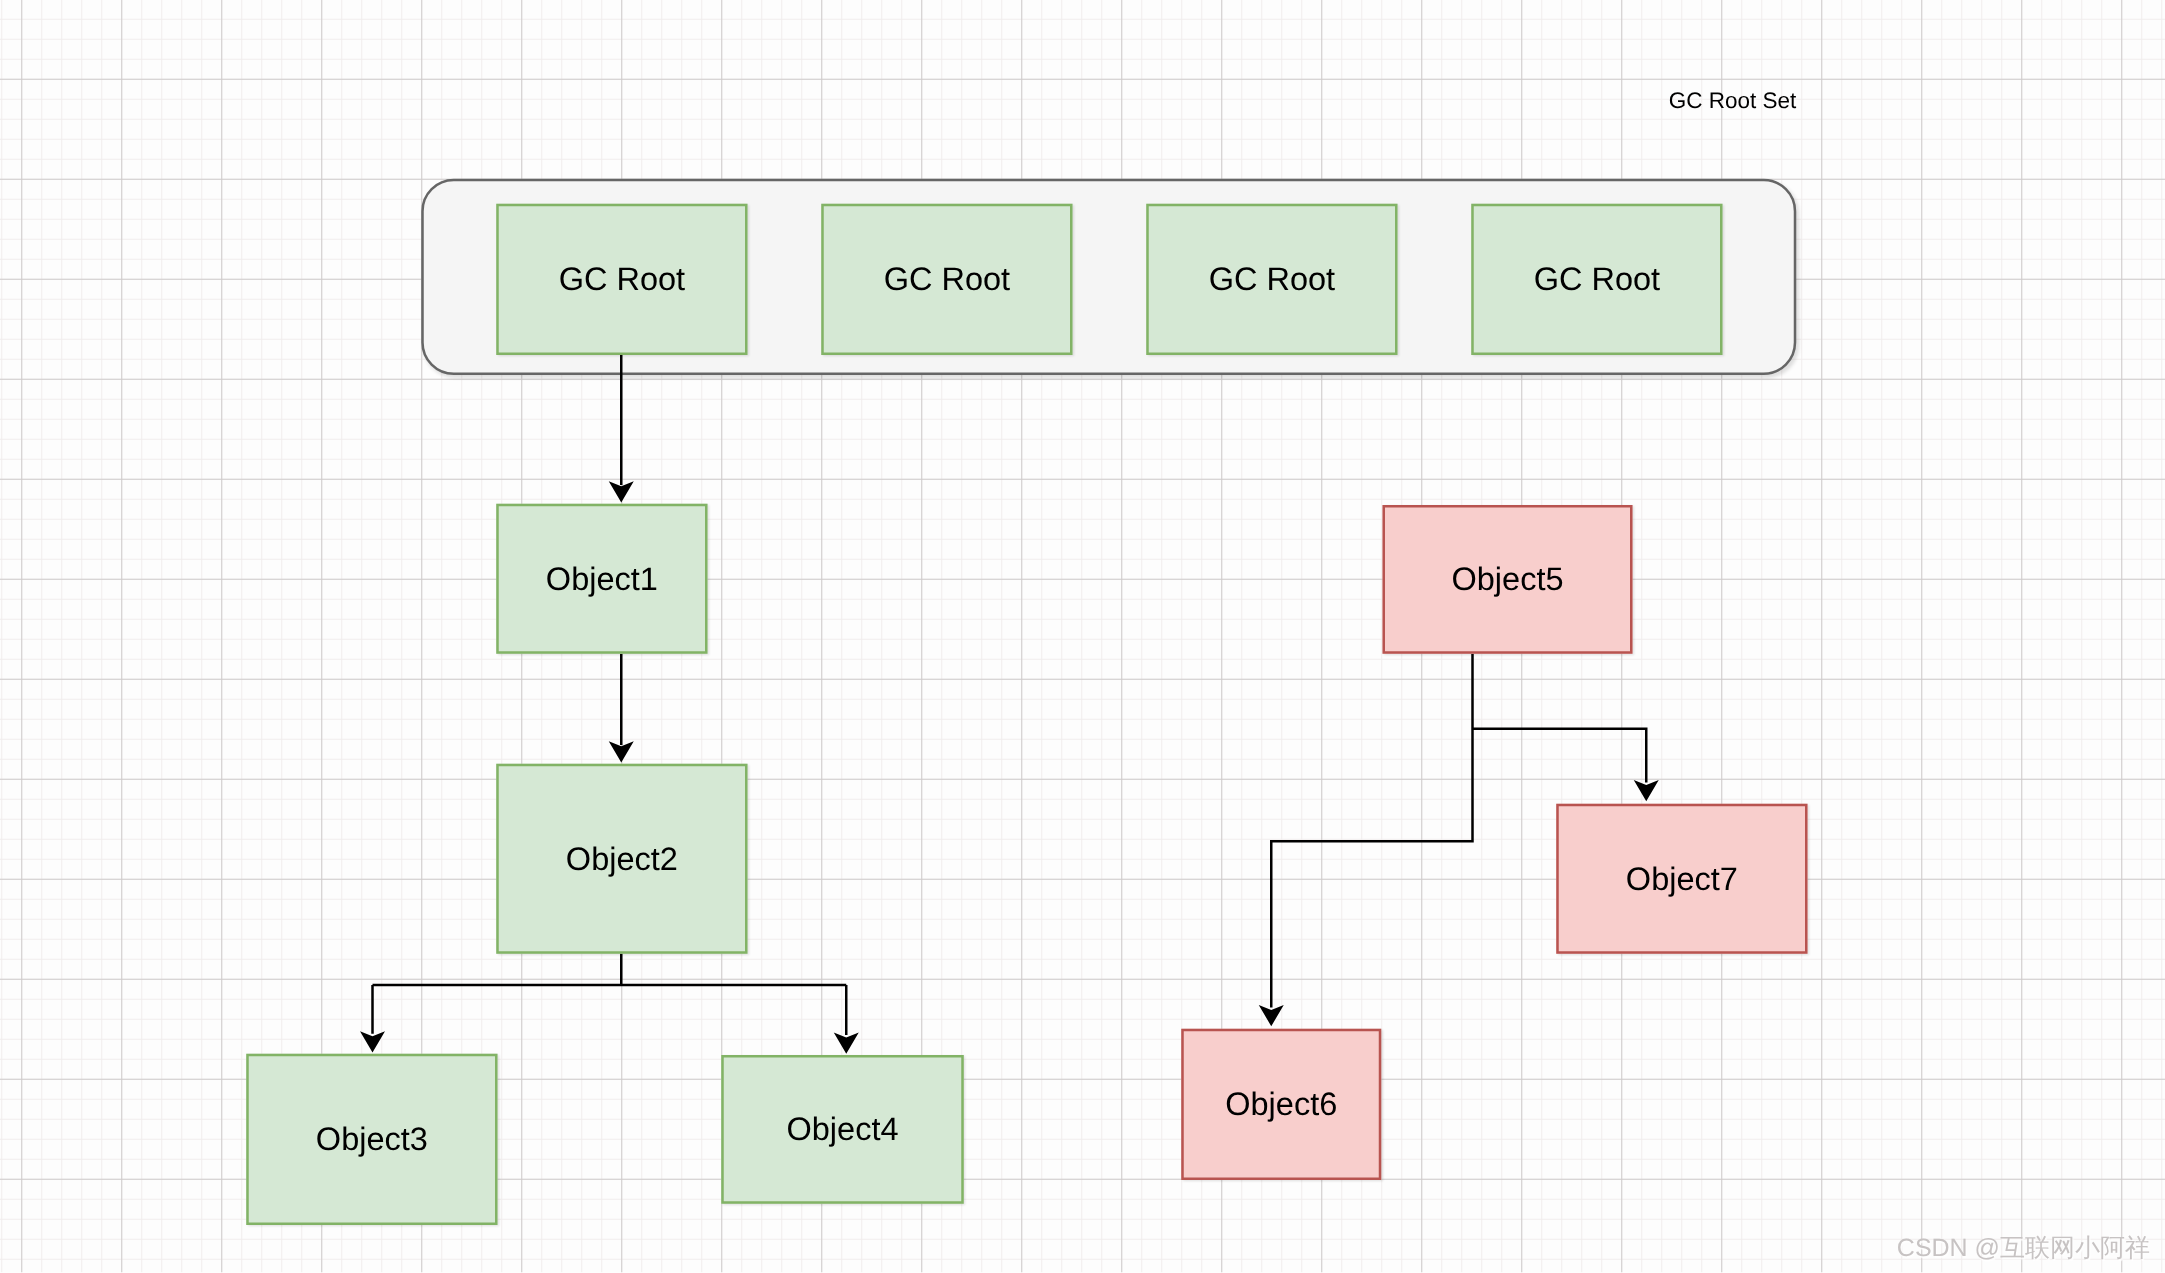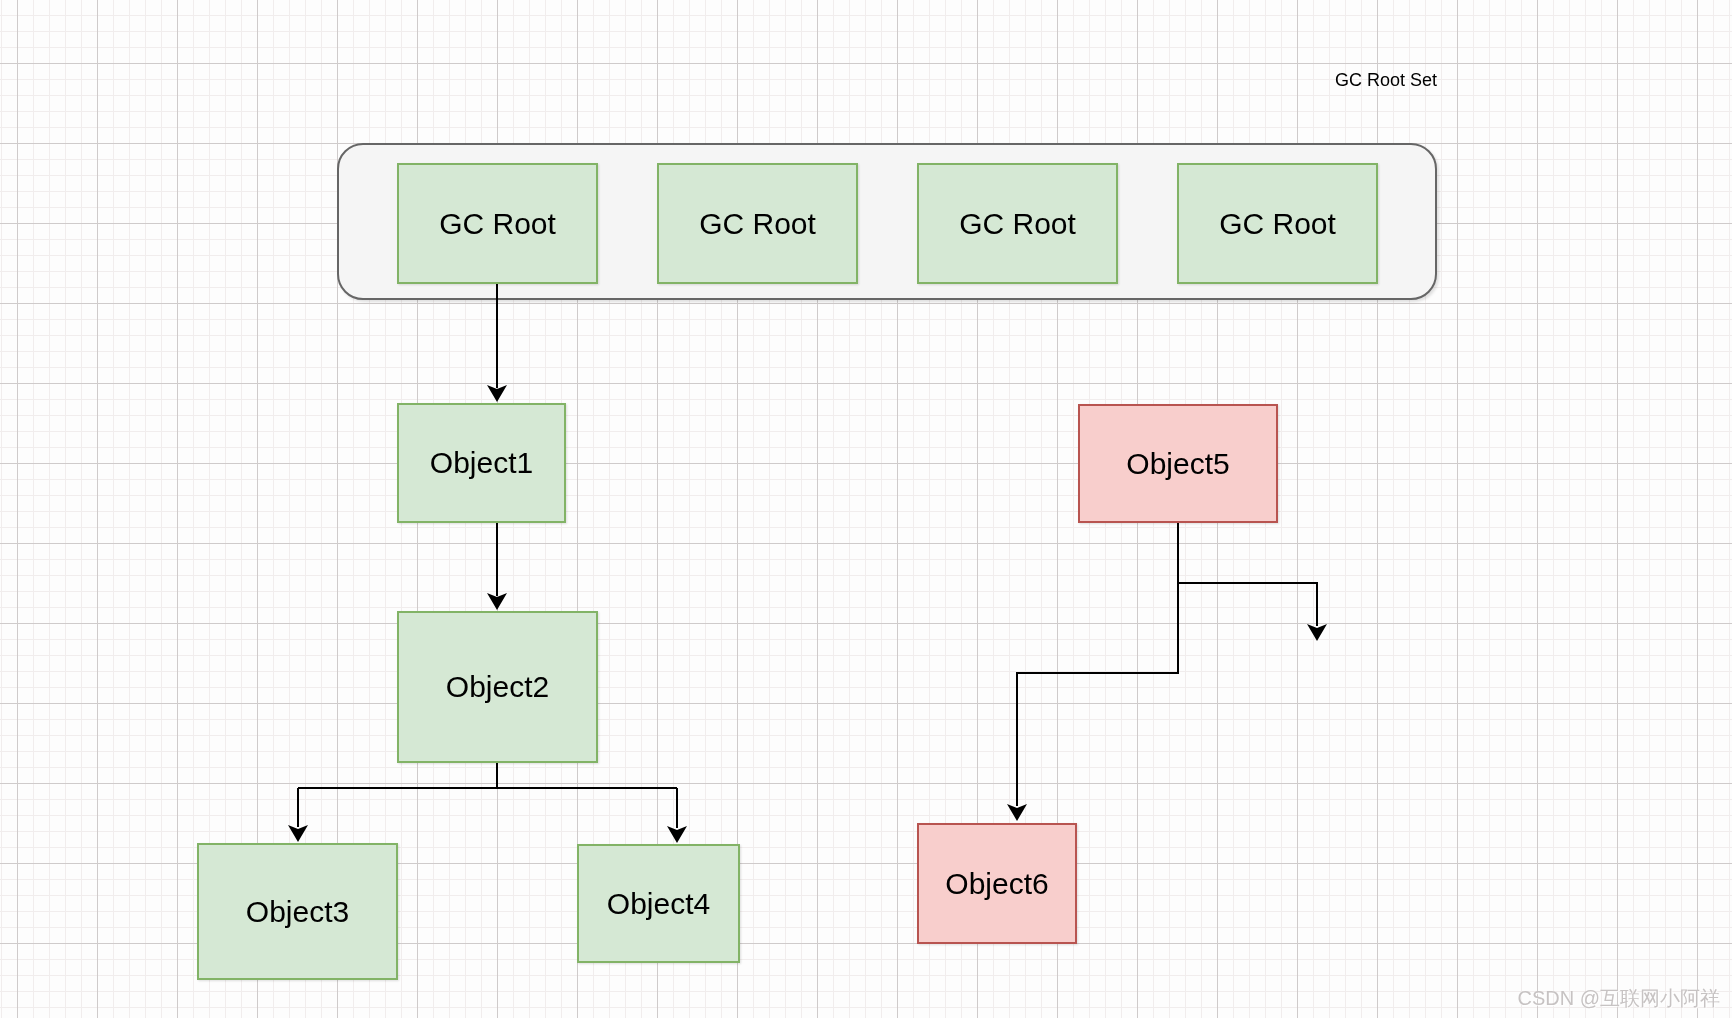--- a/index.html
+++ b/index.html
@@ -45,32 +45,33 @@
     border: 2px solid var(--container-border, #666666);
     border-radius: 26px;
     box-shadow: 2px 2px 3px rgba(0,0,0,0.12);
   }
   .node {
     position: absolute;
     box-sizing: border-box;
     display: flex;
     align-items: center;
     justify-content: center;
-    font-size: 30px;
+    font-size: 26px;
     color: #000000;
     text-align: center;
     box-shadow: 1px 1px 2px rgba(0,0,0,0.12);
   }
   .node.green {
     background: var(--green-fill, #d5e8d4);
     border: 2px solid var(--green-border, #82b366);
   }
   .node.pink {
     background: var(--pink-fill, #f8cecc);
     border: 2px solid var(--pink-border, #b85450);
+    margin-left: 28px;
   }
   .connectors {
     position: absolute;
     left: 0;
     top: 0;
     width: 1732px;
     height: 1018px;
     pointer-events: none;
   }
   .connectors path.edge {
@@ -136,26 +137,29 @@
 
   <div class="node green" style="left:397px;top:403px;width:169px;height:120px">
     <span>Object1</span>
   </div>
   <div class="node green" style="left:397px;top:611px;width:201px;height:152px">
     <span>Object2</span>
   </div>
   <div class="node green" style="left:197px;top:843px;width:201px;height:137px">
     <span>Object3</span>
   </div>
-  <div class="node green" style="left:577px;top:844px;width:163px;height:119px">
+  <div class="node green" style="left:577px;top:844px;width:194px;height:119px">
     <span>Object4</span>
   </div>
 
   <div class="node pink" style="left:1078px;top:404px;width:200px;height:119px">
     <span>Object5</span>
   </div>
   <div class="node pink" style="left:917px;top:823px;width:160px;height:121px">
     <span>Object6</span>
   </div>
+  <div class="node pink" style="left:1217px;top:643px;width:201px;height:120px">
+    <span>Object7</span>
+  </div>
 
   <div class="watermark">CSDN @互联网小阿祥</div>
 
 </div>
 
 </body></html>

